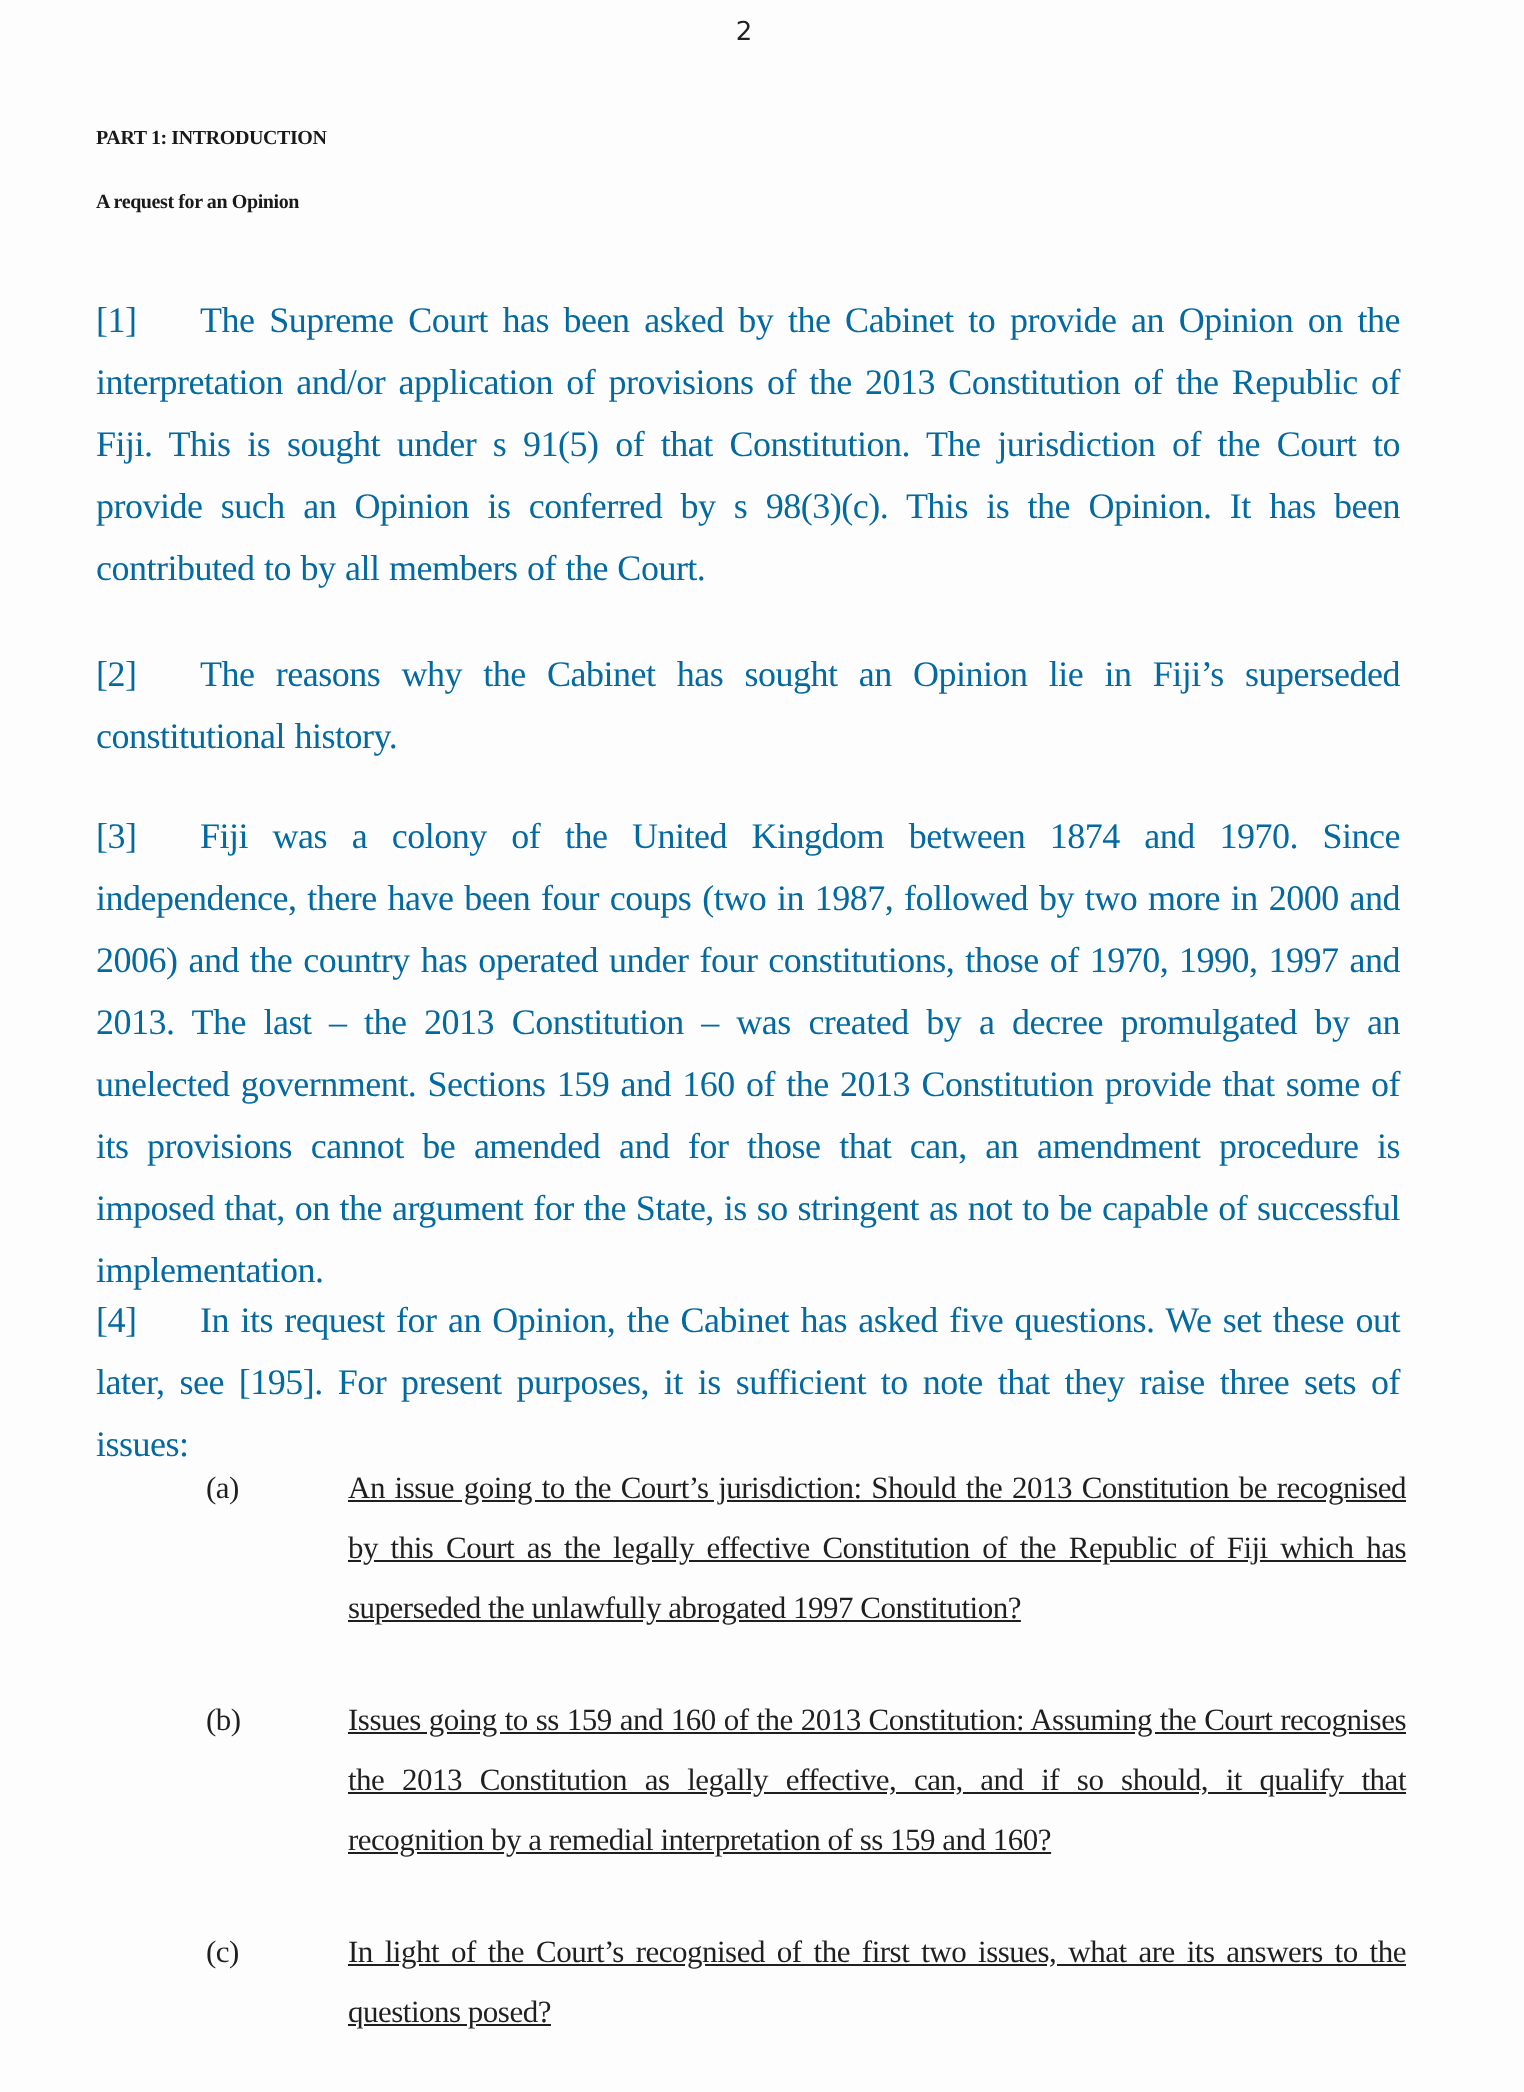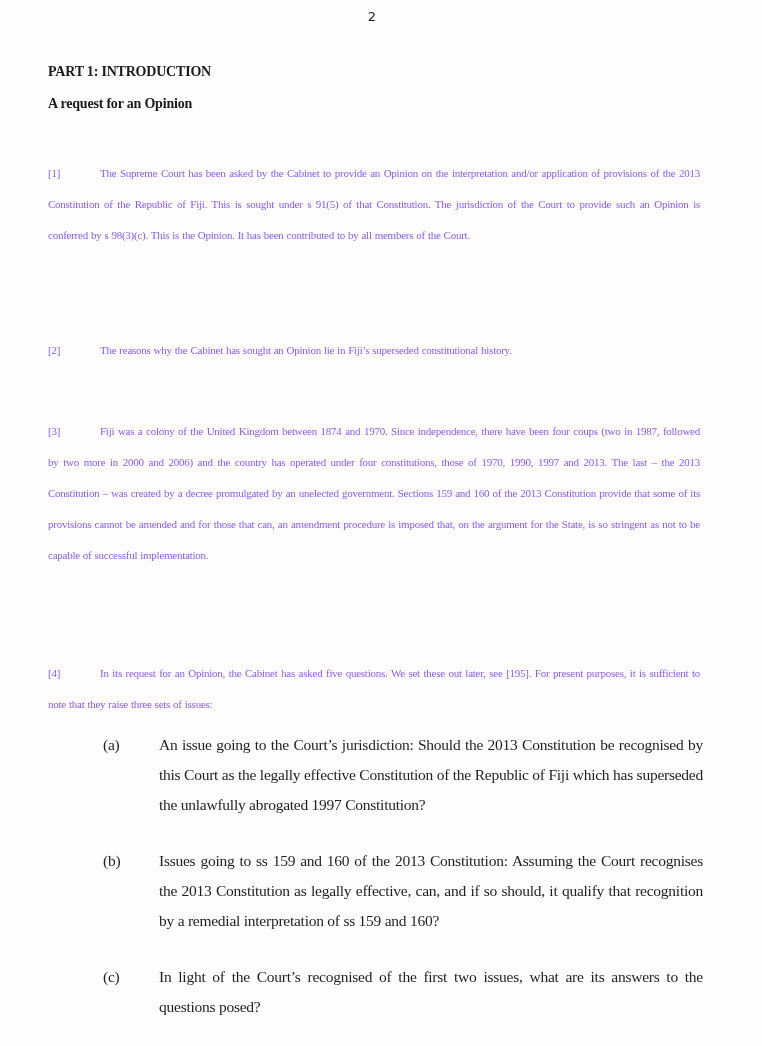--- a/index.html
+++ b/index.html
@@ -29,38 +29,37 @@
       width: 744px;
       text-align: center;
       font-family: "DejaVu Sans", sans-serif;
       font-size: 13px;
       color: #222;
     }
     .heading {
       position: absolute;
       left: 48px;
       font-weight: bold;
-      font-size: 14px;
+      font-size: 10px;
       letter-spacing: -0.2px;
       color: #1a1a1a;
     }
     .h-part { top: 64px; }
     .h-sub { top: 96px; }
     .para {
       position: absolute;
       left: 48px;
       width: 652px;
-      font-size: 11px;
+      font-size: 18px;
       line-height: 31px;
       text-align: justify;
       text-align-last: left;
       letter-spacing: -0.25px;
       word-spacing: 0.5px;
-      color: #8b5cf6;
-      margin-top: 13px;
+      color: #0369a1;
     }
     .para .num {
       display: inline-block;
       width: 52px;
     }
     .p1 { top: 145px; }
     .p2 { top: 322px; }
     .p3 { top: 403px; }
     .p4 { top: 645px; }
     .item {
@@ -72,23 +71,24 @@
       letter-spacing: -0.25px;
       color: #1f1f1f;
     }
     .item .label {
       position: absolute;
       left: 0;
       top: 0;
       width: 50px;
     }
     .item .text {
-      margin-left: 56px;
+      margin-left: 71px;
       text-align: justify;
       text-align-last: left;
+      text-decoration: underline;
     }
     .ia { top: 730px; }
     .ib { top: 846px; }
     .ic { top: 962px; }
   </style>
 </head>
 <body>
 
 <div class="page">
 

